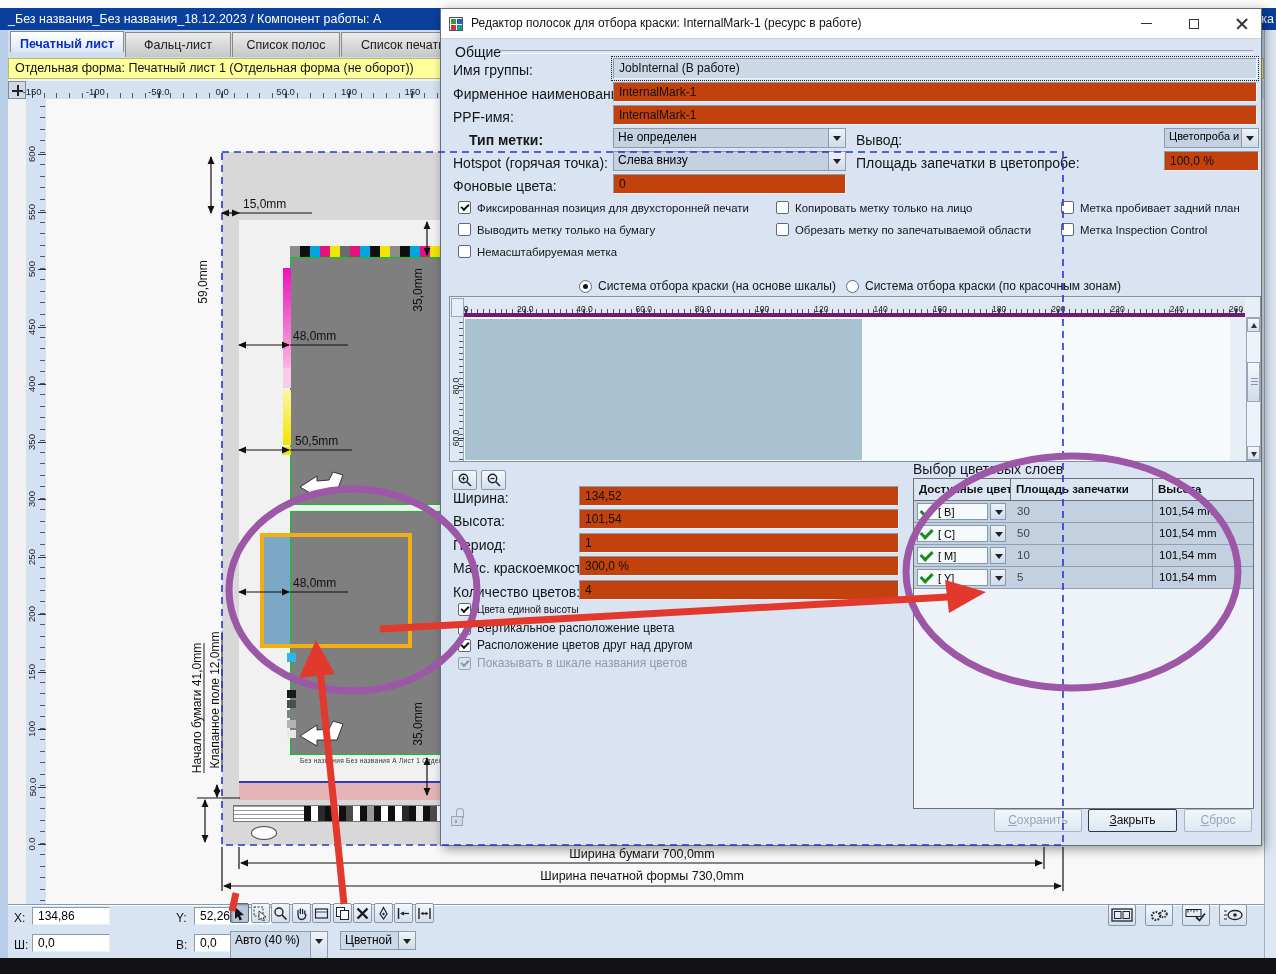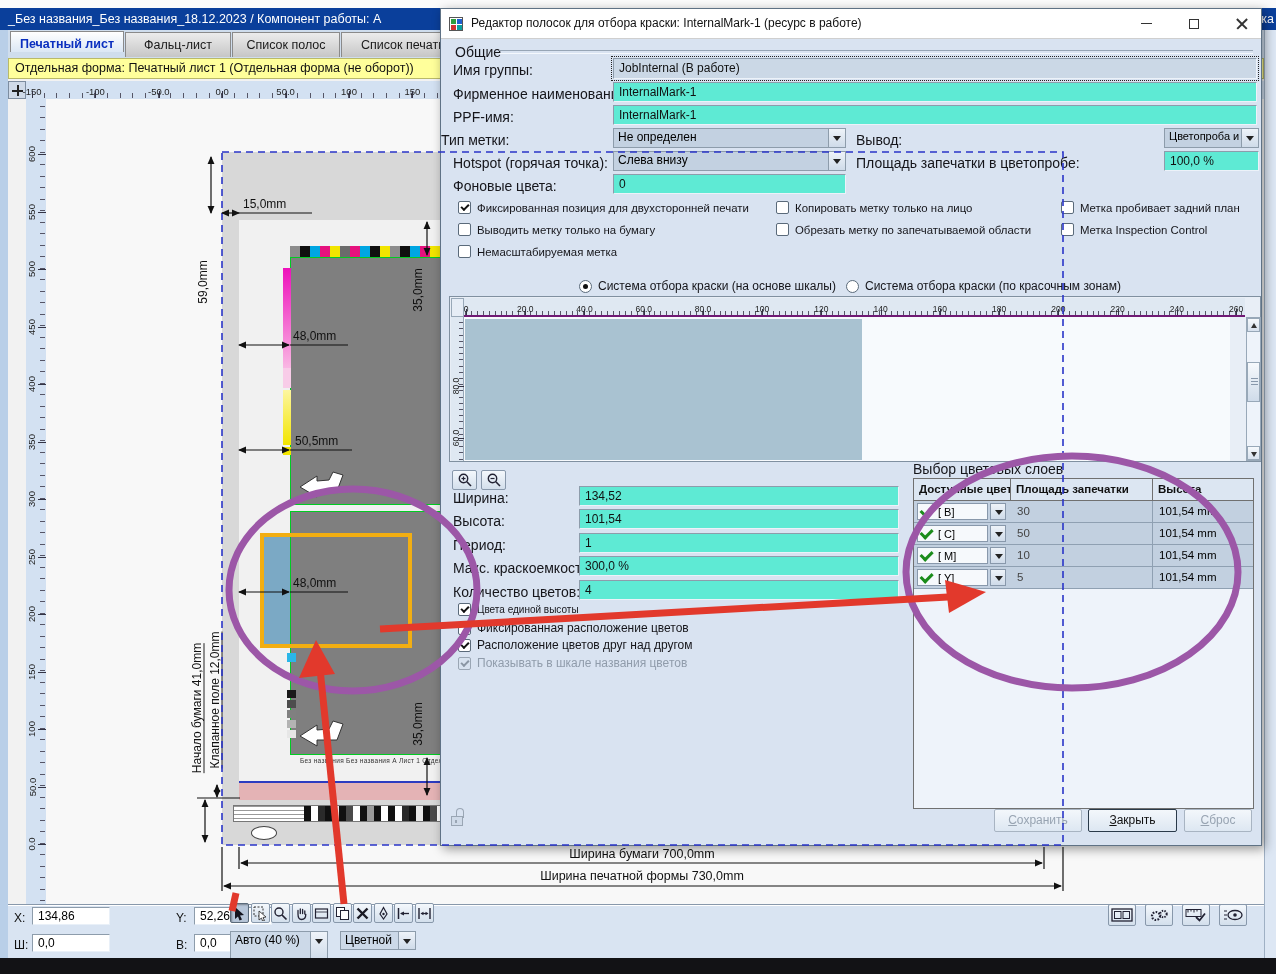--- a/index.html
+++ b/index.html
@@ -55,38 +55,38 @@
   .glyph-min{width:11px;height:1.5px;background:#333;}
   .glyph-max{width:10px;height:10px;border:1.5px solid #333;box-sizing:border-box;}
   .glyph-x{position:relative;width:12px;height:12px;}
   .glyph-x::before,.glyph-x::after{content:"";position:absolute;left:-1px;top:5px;width:14px;height:1.5px;background:#333;}
   .glyph-x::before{transform:rotate(45deg);} .glyph-x::after{transform:rotate(-45deg);}
   #dlg-icon{position:absolute;left:8px;top:8px;width:14px;height:14px;border:1px solid #555;box-sizing:border-box;background:
     linear-gradient(#fff,#fff) ,#fff;}
   #dlg-icon i{position:absolute;width:5px;height:5px;}
   .grp-line{position:absolute;height:2px;border-top:1px solid #97a5b5;border-bottom:1px solid #f4f8fd;}
   .dlg-lbl{position:absolute;font-size:14px;color:#15151a;white-space:nowrap;}
-  .field{position:absolute;background:#5eead4;border:1px solid #8d9cab;border-right-color:#ecf2f9;border-bottom-color:#ecf2f9;box-sizing:border-box;font-size:12px;color:#111;}
+  .field{position:absolute;background:#c2410c;border:1px solid #8d9cab;border-right-color:#ecf2f9;border-bottom-color:#ecf2f9;box-sizing:border-box;font-size:12px;color:#111;}
   .field .fval{display:block;padding:2px 5px;white-space:nowrap;overflow:hidden;}
   .field.focusdot{outline:1px dotted #222;outline-offset:1px;background:#cbd8e6;}
   .cbrow{position:absolute;display:flex;align-items:center;gap:6px;}
   .cb{width:13px;height:13px;background:#fff;border:1px solid #5a6a7a;border-radius:2px;position:relative;flex:none;box-sizing:border-box;}
   .cbrow.on .cb::after{content:"";position:absolute;left:2px;top:2px;width:6px;height:3px;border-left:2px solid #111;border-bottom:2px solid #111;transform:rotate(-45deg);}
   .cbrow.dis .cb{background:#d7e2ef;border-color:#9aa6b4;}
   .cbrow.dis .cb::after{border-color:#8a96a4;}
   .cbrow .cl{font-size:11.4px;color:#15151a;white-space:nowrap;}
   .cbrow.dis .cl{color:#909cab;}
   .rdrow{position:absolute;display:flex;align-items:center;gap:6px;}
   .rd{width:13px;height:13px;background:#fff;border:1px solid #5a6a7a;border-radius:50%;box-sizing:border-box;position:relative;flex:none;}
   .rdrow.on .rd::after{content:"";position:absolute;left:3px;top:3px;width:5px;height:5px;border-radius:50%;background:#111;}
   .rdrow .cl{font-size:12px;color:#15151a;white-space:nowrap;}
   
   #pv{left:8px;top:287px;width:812px;height:166px;background:#e8eef6;border:1px solid #8090a0;box-sizing:border-box;}
   #pv-corner{left:1px;top:1px;width:13px;height:19px;background:#e6edf6;border:1px solid #98a8b8;box-sizing:border-box;}
-  #pv-hruler{left:14px;top:1px;width:781px;height:19px;background:#dfe8f2;border-bottom:2px solid #701a75;box-sizing:border-box;}
+  #pv-hruler{left:14px;top:1px;width:781px;height:19px;background:#dfe8f2;border-bottom:4px solid #701a75;box-sizing:border-box;}
   #pv-hruler::before{content:"";position:absolute;left:0;right:0;bottom:0;height:4px;background:repeating-linear-gradient(to right,transparent 0 4.92px,#556 4.92px 5.92px);background-position:2px 0;}
   #pv-vruler{left:1px;top:20px;width:13px;height:144px;background:#dfe8f2;border-right:1px solid #98a8b8;box-sizing:border-box;}
   #pv-vruler::before{content:"";position:absolute;right:0;top:0;bottom:0;width:4px;background:repeating-linear-gradient(to bottom,transparent 0 5.2px,#556 5.2px 6.2px);}
   #pv-hruler .htick i{font-size:8.5px;} #pv-hruler .htick::after{top:11px;height:6px;}
   #pv-vruler .vtick i{font-size:8.5px;left:1px;} #pv-vruler .vtick::after{left:7px;width:6px;}
   #pv-canvas{left:14px;top:20px;width:766px;height:144px;background:#f7fafd;overflow:hidden;}
   #pv-mark{left:1px;top:2px;width:397px;height:141px;background:#a9c2d1;}
   #pv-scroll{left:796px;top:20px;width:15px;height:144px;background:#eef3fa;border:1px solid #98a8b8;box-sizing:border-box;}
   .sbtn{position:absolute;left:0;width:13px;height:14px;background:linear-gradient(#f6f9fc,#d7e1ee);border:1px solid #98a8b8;box-sizing:border-box;}
   .sbtn.up::after{content:"";position:absolute;left:3px;top:4px;border-left:3.5px solid transparent;border-right:3.5px solid transparent;border-bottom:5px solid #333;}
@@ -322,21 +322,21 @@
     <div class="dlg-lbl" style="left:12px;top:77px;">Фирменное наименование:</div>
     <div class="field" style="left:172px;top:73px;width:644px;height:20px;">
         <span class="fval">InternalMark-1</span>
       </div>
 
     <div class="dlg-lbl" style="left:12px;top:100px;">PPF-имя:</div>
     <div class="field" style="left:172px;top:96px;width:644px;height:20px;">
         <span class="fval">InternalMark-1</span>
       </div>
 
-    <div class="dlg-lbl" style="left:0;top:123px;">Тип метки:</div>
+    <div class="dlg-lbl" style="left:28px;top:123px;font-weight:bold;">Тип метки:</div>
     <div class="combo" style="left:172px;top:119px;width:233px;height:20px;background:#c3d1e1;">
       <span class="fval">Не определен</span>
         <span class="dd"></span>
     </div>
     <div class="dlg-lbl" style="left:415px;top:123px;">Вывод:</div>
     <div class="combo" style="left:723px;top:119px;width:95px;height:20px;background:#c3d1e1;">
       <span class="fval" style="font-size:11px;">Цветопроба и печатная форм</span>
         <span class="dd"></span>
     </div>
 
@@ -465,21 +465,21 @@
     <div class="field" style="left:138px;top:571px;width:320px;height:20px;">
         <span class="fval">4</span>
       </div>
 
     <div class="cbrow on" style="left:17px;top:594px;">
         <span class="cb"></span>
         <span class="cl" style="font-size:10px;">Цвета единой высоты</span>
       </div>
     <div class="cbrow" style="left:17px;top:612px;">
         <span class="cb"></span>
-        <span class="cl" style="font-size:12px;">Фиксированная расположение цветов</span>
+        <span class="cl" style="font-size:12px;">Вертикальное расположение цвета</span>
       </div>
     <div class="cbrow on" style="left:17px;top:629px;">
         <span class="cb"></span>
         <span class="cl" style="font-size:12px;">Расположение цветов друг над другом</span>
       </div>
     <div class="cbrow dis on" style="left:17px;top:647px;">
         <span class="cb"></span>
         <span class="cl" style="font-size:12px;">Показывать в шкале названия цветов</span>
       </div>
 

